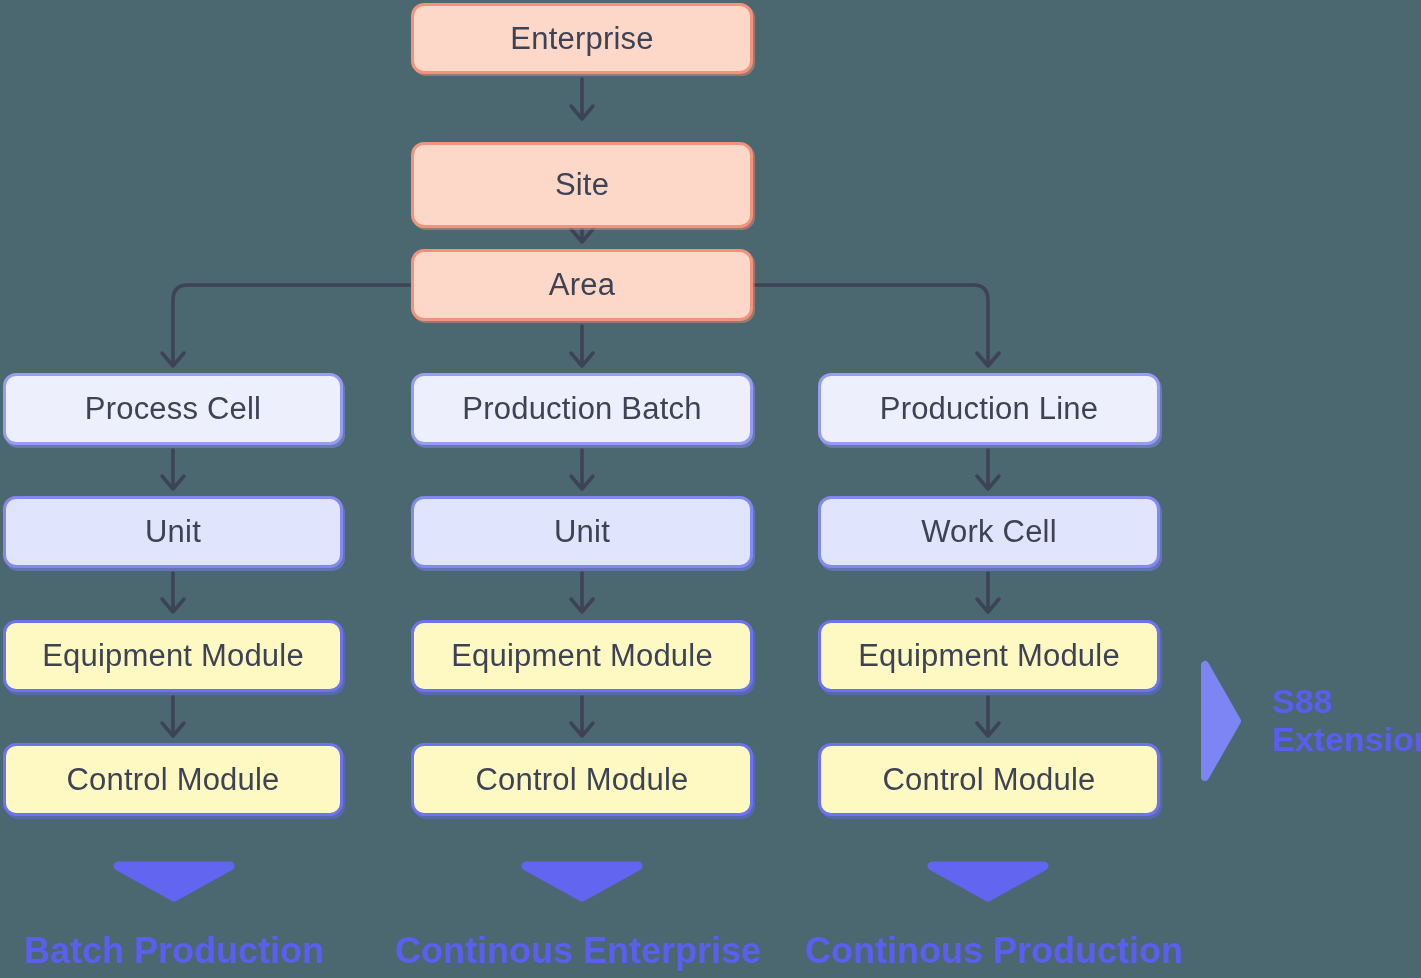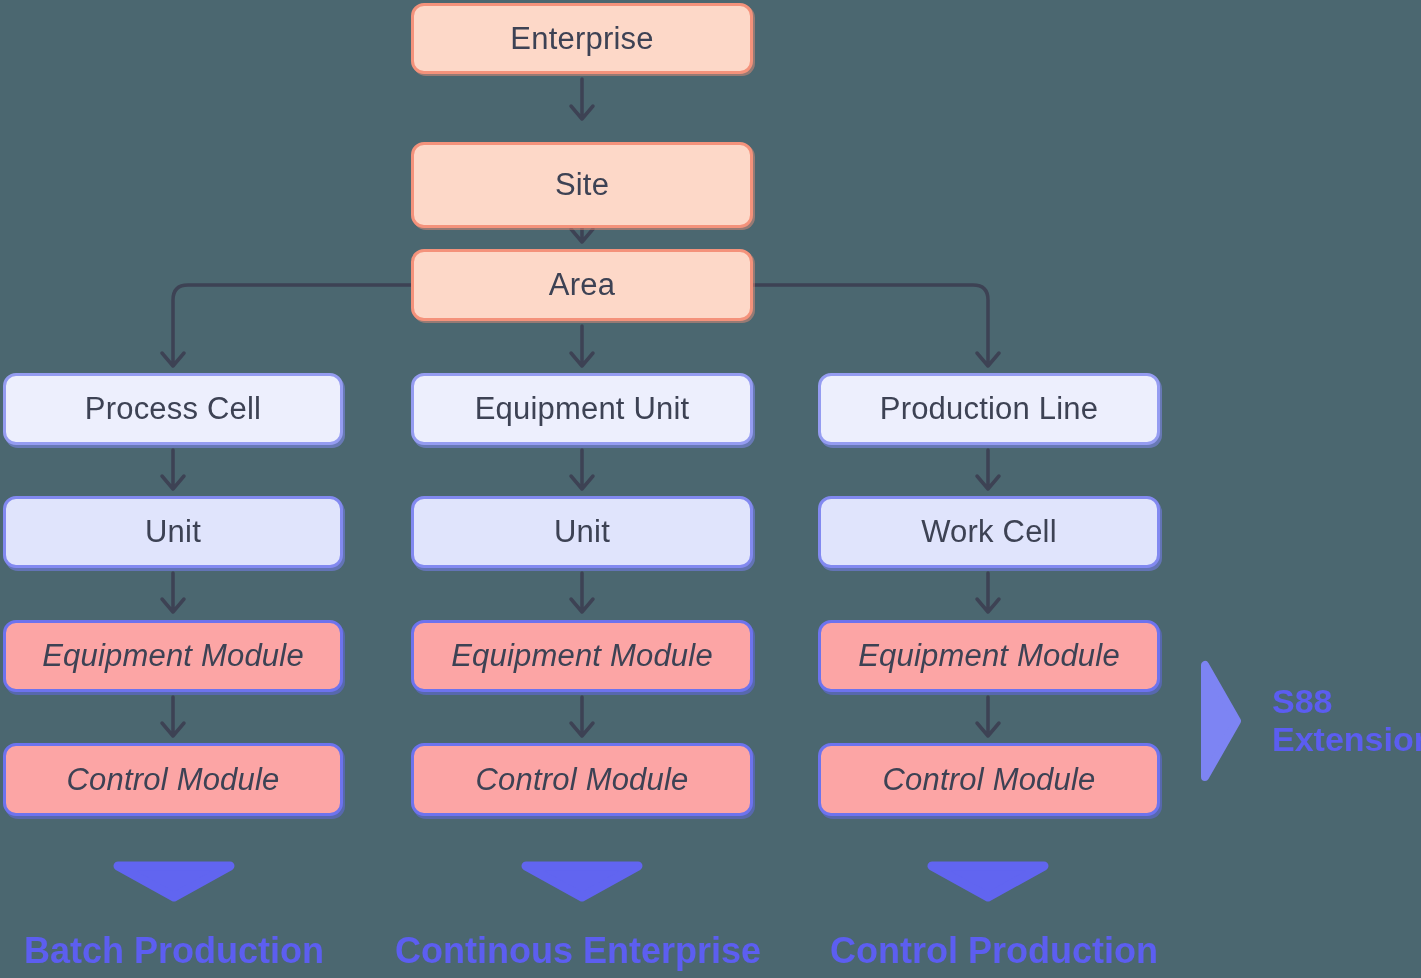--- a/index.html
+++ b/index.html
@@ -15,21 +15,21 @@
     position:absolute;
     display:flex;align-items:center;justify-content:center;
     font-size:31px;color:#3d4254;
     border-radius:13px;border:3px solid transparent;
     box-sizing:border-box;
     letter-spacing:.2px;
   }
   .lv0{background:#fdd8c8;border-color:#f4927b;box-shadow:2px 2px 0 rgba(244,146,123,.45);}
   .lv1{background:#edeffd;border-color:#959cf1;box-shadow:2px 3px 0 rgba(130,137,240,.55);}
   .lv2{background:#e0e4fc;border-color:#8289f0;box-shadow:2px 3px 0 rgba(120,128,240,.55);}
-  .lv3{background:#fca5a5;border-color:#6d73ee;box-shadow:2px 3px 0 rgba(100,106,235,.5);font-style:italic;}
+  .lv3{background:#fef9c3;border-color:#6d73ee;box-shadow:2px 3px 0 rgba(100,106,235,.5);}
   .footer-label{
     position:absolute;top:930px;
     transform:translateX(-50%);
     font-size:36px;font-weight:700;color:#5c5ef0;
     white-space:nowrap;
   }
   .annotation-text{
     position:absolute;left:1272px;top:682px;
     font-size:34px;font-weight:700;color:#5b5df0;
     line-height:38px;white-space:nowrap;
@@ -76,32 +76,32 @@
 
   <div class="node lv0" style="left:411px;top:3px;width:342px;height:71px;">Enterprise</div>
   <div class="node lv0" style="left:411px;top:142px;width:342px;height:86px;">Site</div>
   <div class="node lv0" style="left:411px;top:249px;width:342px;height:72px;">Area</div>
 
   <div class="node lv1" style="left:3px;top:373px;width:340px;height:72px;">Process Cell</div>
   <div class="node lv2" style="left:3px;top:496px;width:340px;height:72px;">Unit</div>
   <div class="node lv3" style="left:3px;top:620px;width:340px;height:72px;">Equipment Module</div>
   <div class="node lv3" style="left:3px;top:743px;width:340px;height:73px;">Control Module</div>
 
-  <div class="node lv1" style="left:411px;top:373px;width:342px;height:72px;">Equipment Unit</div>
+  <div class="node lv1" style="left:411px;top:373px;width:342px;height:72px;">Production Batch</div>
   <div class="node lv2" style="left:411px;top:496px;width:342px;height:72px;">Unit</div>
   <div class="node lv3" style="left:411px;top:620px;width:342px;height:72px;">Equipment Module</div>
   <div class="node lv3" style="left:411px;top:743px;width:342px;height:73px;">Control Module</div>
 
   <div class="node lv1" style="left:818px;top:373px;width:342px;height:72px;">Production Line</div>
   <div class="node lv2" style="left:818px;top:496px;width:342px;height:72px;">Work Cell</div>
   <div class="node lv3" style="left:818px;top:620px;width:342px;height:72px;">Equipment Module</div>
   <div class="node lv3" style="left:818px;top:743px;width:342px;height:73px;">Control Module</div>
 
   <div class="footer-label" style="left:174px;">Batch Production</div>
   <div class="footer-label" style="left:578px;">Continous Enterprise</div>
-  <div class="footer-label" style="left:994px;">Control Production</div>
+  <div class="footer-label" style="left:994px;">Continous Production</div>
 
   <div class="annotation-text">
     <span>S88</span>
     <span>Extension</span>
   </div>
 
 </div>
 
 </body></html>

